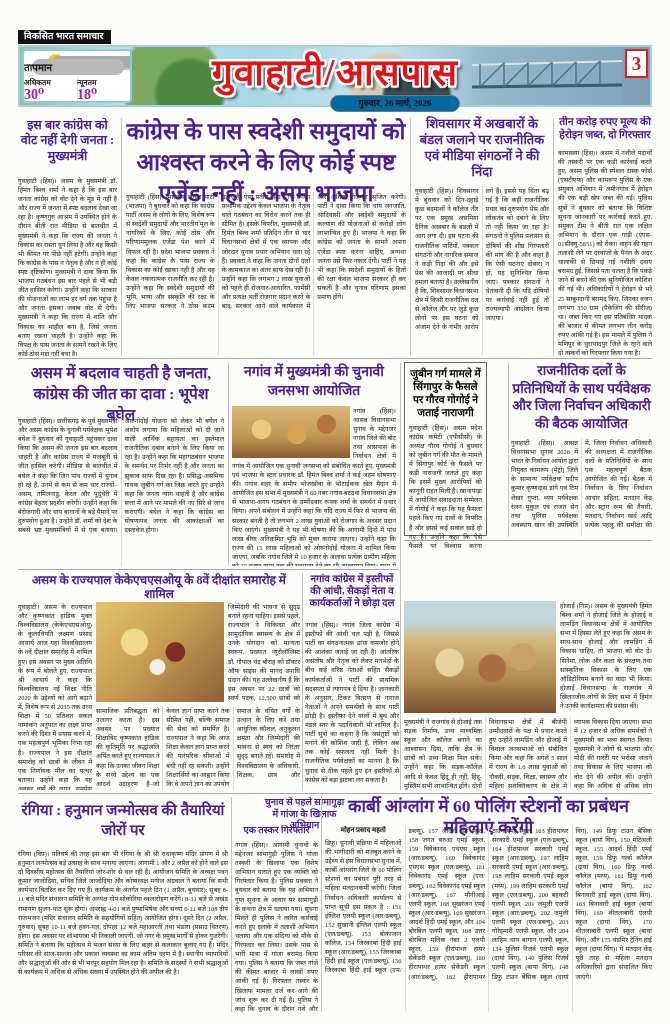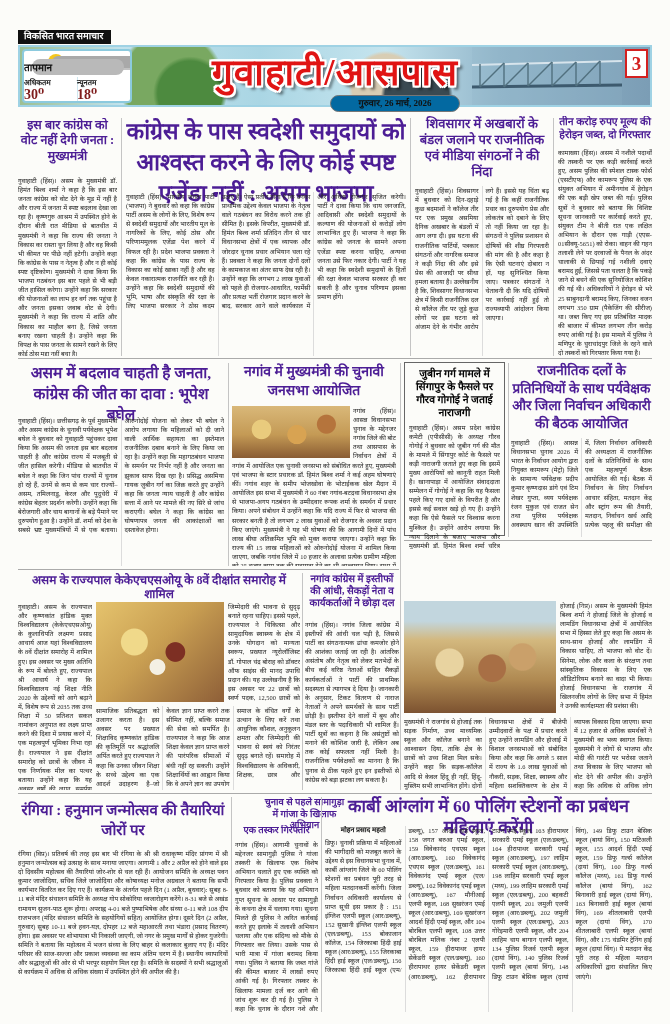--- a/index.html
+++ b/index.html
@@ -21,21 +21,21 @@
                     0 2px 0 #fff,2px 0 0 #fff,0 -2px 0 #fff,-2px 0 0 #fff,4px 4px 3px rgba(0,0,0,.55);}
   .weather{position:absolute;left:2px;top:2px;width:110px;height:54px;background:#fff;
         border:2px solid #8ccade;border-radius:4px;box-sizing:border-box;overflow:hidden;}
   .w-sun{position:absolute;left:24px;top:3px;width:16px;height:16px;border-radius:50%;background:#f4c71d;}
   .w-cloud{position:absolute;left:8px;top:8px;width:92px;height:16px;background:#b9b9b9;
         border-radius:10px;box-shadow:18px -5px 0 -2px #a9a9a9,50px -4px 0 -1px #c2c2c2;}
   .w-title{position:absolute;left:0;top:9px;width:100%;text-align:left;font-size:10px;font-weight:bold;color:#111;}
   .w-row{position:absolute;left:0;top:26px;width:100%;display:flex;}
   .w-cell{flex:1;}
   .w-lab{font-size:7.5px;font-weight:bold;color:#222;}
-  .w-val{font-size:14px;font-weight:bold;color:#7f1d1d;line-height:1.1;}
+  .w-val{font-size:14px;font-weight:bold;color:#a21caf;line-height:1.1;}
   .w-div{position:absolute;left:50%;top:26px;width:1px;height:26px;background:#cfe6ef;}
   .pageno{position:absolute;right:2px;top:2px;width:23px;height:29px;background:#fff;
         border:2px solid #d42020;box-sizing:border-box;color:#d42020;font-size:19px;font-weight:bold;
         text-align:center;line-height:25px;}
   .datepill{position:absolute;left:330px;top:95px;width:128px;height:15px;background:#0369a1;
         border:1px solid #777;border-radius:9px;text-align:center;font-size:9px;font-weight:bold;
         color:#111;line-height:14px;z-index:5;}
   .bridge{position:absolute;right:28px;top:0;width:150px;height:58px;}
   
   .vr{position:absolute;width:1px;background:#c4c4c4;}
@@ -130,21 +130,21 @@
   <div class="body" style="left:558px;top:148px;width:94px;height:208px;">कामाख्या (हिंस)। असम में नशीले पदार्थों की तस्करी पर एक कड़ी कार्रवाई करते हुए, असम पुलिस की स्पेशल टास्क फोर्स (एसटीएफ) और कामरूप पुलिस के एक संयुक्त अभियान में अमीनगांव में हेरोइन की एक बड़ी खेप जब्त की गई। पुलिस सूत्रों ने बुधवार को बताया कि विशिष्ट सूचना जानकारी पर कार्रवाई करते हुए, संयुक्त टीम ने बीती रात एक लक्षित अभियान के दौरान एक गाड़ी (एएस- 01सीक्यू-5651) को रोका। वाहन की गहन तलाशी लेने पर दरवाजों के पैनल के अंदर चालाकी से छिपाई गई नशीली दवाएं बरामद हुईं, जिससे पता चलता है कि पकड़े जाने से बचने की एक सुनियोजित कोशिश की गई थी। अधिकारियों ने हेरोइन से भरे 25 साबुनदानी बरामद किए, जिनका वजन लगभग 350 ग्राम (पैकेजिंग की सीरीज) था। जब्त किए गए इस प्रतिबंधित मादक की बाजार में कीमत लगभग तीन करोड़ रुपए आंकी गई है। इस मामले में पुलिस ने मणिपुर के चुराचांदपुर जिले के रहने वाले दो तस्करों को गिरफ्तार किया गया है।</div>
 
   <h2 class="hl" style="left:18px;top:363px;width:206px;font-size:15.5px;line-height:1.35;">असम में बदलाव चाहती है जनता, कांग्रेस की जीत का दावा : भूपेश बघेल</h2>
   <div class="body c2" style="left:18px;top:416px;width:206px;height:150px;">गुवाहाटी (हिंस)। छत्तीसगढ़ के पूर्व मुख्यमंत्री और असम कांग्रेस के चुनावी पर्यवेक्षक भूपेश बघेल ने बुधवार को गुवाहाटी पहुंचकर दावा किया कि असम की जनता इस बार बदलाव चाहती है और कांग्रेस राज्य में मजबूती से जीत हासिल करेगी। मीडिया से बातचीत में बघेल ने कहा कि जिन पांच राज्यों में चुनाव हो रहे हैं, उनमें से कम से कम चार राज्यों–असम, तमिलनाडु, केरल और पुदुचेरी में कांग्रेस बेहतर प्रदर्शन करेगी। उन्होंने कहा कि बेरोजगारी और चाय बागानों के बड़े पैमाने पर दुरुपयोग हुआ है। उन्होंने डॉ. शर्मा को देश के सबसे भ्रष्ट मुख्यमंत्रियों में से एक बताया। ओरुनोदोई योजना को लेकर भी बघेल ने आरोप लगाया कि महिलाओं को दी जाने वाली आर्थिक सहायता का इस्तेमाल राजनीतिक दबाव बनाने के लिए किया जा रहा है। उन्होंने कहा कि महागठबंधन भाजपा के समर्थन पर निर्भर नहीं है और जनता का झुकाव साफ दिख रहा है। प्रसिद्ध असमिया गायक जुबीन गर्ग का जिक्र करते हुए उन्होंने कहा कि जनता न्याय चाहती है और कांग्रेस सत्ता में आने पर मामले की नए सिरे से जांच कराएगी। बघेल ने कहा कि कांग्रेस का घोषणापत्र जनता की आकांक्षाओं का दस्तावेज होगा।</div>
 
   <h2 class="hl" style="left:232px;top:363px;width:164px;font-size:14px;line-height:1.35;">नगांव में मुख्यमंत्री की चुनावी जनसभा आयोजित</h2>
   <div class="photo ph-rally" style="left:232px;top:406px;width:118px;height:52px;"></div>
   <div class="body" style="left:353px;top:406px;width:43px;height:52px;">नगांव (हिंस)। आसन्न विधानसभा चुनाव के मद्देनजर नगांव जिले की बोट तथा आसपास के निर्वाचन क्षेत्रों में प्रचार तेज हो गया है।</div>
   <div class="body" style="left:232px;top:461px;width:164px;height:105px;">नगांव में आयोजित एक चुनावी जनसभा को संबोधित करते हुए, मुख्यमंत्री एवं भाजपा के स्टार प्रचारक डॉ. हिमंत बिश्व शर्मा ने कई अहम घोषणाएं कीं। नगांव शहर के समीप भोजखोवा के भोटाईकक खेल मैदान में आयोजित इस सभा में मुख्यमंत्री ने 60 नंबर नगांव-बटद्रवा विधानसभा क्षेत्र से भाजपा-अगप गठबंधन के उम्मीदवार रूपक शर्मा के समर्थन में प्रचार किया। अपने संबोधन में उन्होंने कहा कि यदि राज्य में फिर से भाजपा की सरकार बनती है तो लगभग 2 लाख युवाओं को रोजगार के अवसर प्रदान किए जाएंगे। मुख्यमंत्री ने यह भी घोषणा की कि आगामी दिनों में पांच लाख बीघा अतिक्रमित भूमि को मुक्त कराया जाएगा। उन्होंने कहा कि राज्य की 15 लाख महिलाओं को ओरुनोदोई योजना में शामिल किया जाएगा, जबकि नगांव जिले में 10 हजार के अलावा प्रत्येक ग्रामीण महिला को 25 हजार रुपए तक की सहायता देने का भी आश्वासन दिया। सभा में गुवाहाटी-नगांव एक्सप्रेस ट्रेन की भी घोषणा की गई। सभा में उम्मीदवार रूपक शर्मा सहित कई वरिष्ठ नेता, कार्यकर्ता और समर्थक बड़ी संख्या में उपस्थित रहे।</div>
 
-  <div class="zbox" style="left:404px;top:362px;width:101px;height:174px;">
+  <div class="zbox" style="left:404px;top:362px;width:83px;height:174px;">
     <h2 class="zhl">जुबीन गर्ग मामले में सिंगापुर के फैसले पर गौरव गोगोई ने जताई नाराजगी</h2>
     <div class="zbody">गुवाहाटी (हिंस)। असम प्रदेश कांग्रेस कमेटी (एपीसीसी) के अध्यक्ष गौरव गोगोई ने बुधवार को जुबीन गर्ग की मौत के मामले में सिंगापुर कोर्ट के फैसले पर कड़ी नाराजगी जताते हुए कहा कि इसमें मुख्य आरोपियों को कानूनी राहत मिली है। खानापाड़ा में आयोजित संवाददाता सम्मेलन में गोगोई ने कहा कि यह फैसला पहले किए गए दावों के विपरीत है और इससे कई सवाल खड़े हो गए हैं। उन्होंने कहा कि ऐसे फैसले पर विश्वास करना मुश्किल है। उन्होंने आरोप लगाया कि न्याय दिलाने के बजाए भाजपा और मुख्यमंत्री डॉ. हिमंत बिश्व शर्मा चरित्र हनन में लगे हैं, जबकि इस फैसले से आरोपियों को फायदा हुआ है।</div>
   </div>
 
   <h2 class="hl" style="left:511px;top:362px;width:141px;font-size:13.5px;line-height:1.3;">राजनीतिक दलों के प्रतिनिधियों के साथ पर्यवेक्षक और जिला निर्वाचन अधिकारी की बैठक आयोजित</h2>
   <div class="body c2" style="left:511px;top:438px;width:141px;height:99px;">गुवाहाटी (हिंस)। आसन्न विधानसभा चुनाव 2026 में भारत के निर्वाचन आयोग द्वारा नियुक्त कामरूप (मेट्रो) जिले के सामान्य पर्यवेक्षक प्रदीप कुमार कृष्णदास डांगे एवं टिम शेखर गुप्ता, व्यय पर्यवेक्षक रंजन मुकुल एवं राजत सेन तथा पुलिस पर्यवेक्षक अवस्थाय खान की उपस्थिति में, जिला निर्वाचन अधिकारी की अध्यक्षता में राजनीतिक दलों के प्रतिनिधियों के साथ एक महत्वपूर्ण बैठक आयोजित की गई। बैठक में निर्वाचन के लिए निर्वाचन आचार संहिता, मतदान केंद्र और स्ट्रांग रूम की तैयारी, मतदान, निर्वाचन खर्च आदि प्रत्येक पहलू की समीक्षा की गयी। जिला निर्वाचन अधिकारी ने प्रत्येक राजनीतिक दल को निर्वाचन आचार संहिता का पालन करने के साथ-साथ निर्वाचन आयोग की गाइडलाइन और निर्देशों का पालन करने का आग्रह किया।</div>
 
   <div class="photo ph-hojai" style="left:404px;top:601px;width:152px;height:112px;"></div>
   <div class="body" style="left:560px;top:601px;width:92px;height:112px;">होजाई (निप्र)। असम के मुख्यमंत्री हिमंत बिश्व शर्मा ने होजाई जिले के होजाई व लामडिंग विधानसभा क्षेत्रों में आयोजित सभा में हिस्सा लेते हुए कहा कि असम के साथ-साथ होजाई और लामडिंग में विकास चाहिए, तो भाजपा को वोट दें। सिनेमा, लोक और कला के संरक्षण तथा सांस्कृतिक विकास के लिए एक ऑडिटोरियम बनाने का वादा भी किया। होजाई विधानसभा के राजगांव में खिलनजीय लोगों के लिए सभा में हिमंत ने उनकी कार्यक्षमता की प्रशंसा की।</div>
   <div class="body c3" style="left:404px;top:717px;width:248px;height:73px;">मुख्यमंत्री ने राजगांव से होजाई तक सड़क निर्माण, उच्च माध्यमिक स्कूल और कॉलेज बनाने का आश्वासन दिया, ताकि क्षेत्र के छात्रों को उच्च शिक्षा मिल सके। उन्होंने कहा कि सड़क-कॉलेज आदि से केवल हिंदू ही नहीं, हिंदू-मुस्लिम सभी लाभान्वित होंगे। दोनों विधानसभा क्षेत्रों में बीजेपी उम्मीदवारों के पक्ष में प्रचार करते हुए उन्होंने लामडिंग और होजाई में विशाल जनसभाओं को संबोधित किया और कहा कि अगले 5 साल में राज्य के 1.6 लाख युवाओं को नौकरी, सड़क, शिक्षा, स्वास्थ्य और महिला सशक्तिकरण के क्षेत्र में व्यापक विकास दिया जाएगा। सभा में 12 हजार से अधिक समर्थकों ने मुख्यमंत्री का भव्य स्वागत किया। मुख्यमंत्री ने लोगों से भाजपा और मोदी की गारंटी पर भरोसा जताने तथा विकास के लिए भाजपा को वोट देने की अपील की। उन्होंने कहा कि अधिक से अधिक लोग मतदान में हिस्सा लेकर अपना समर्थन दर्ज करें और उनका भव्य स्वागत करें।</div>

